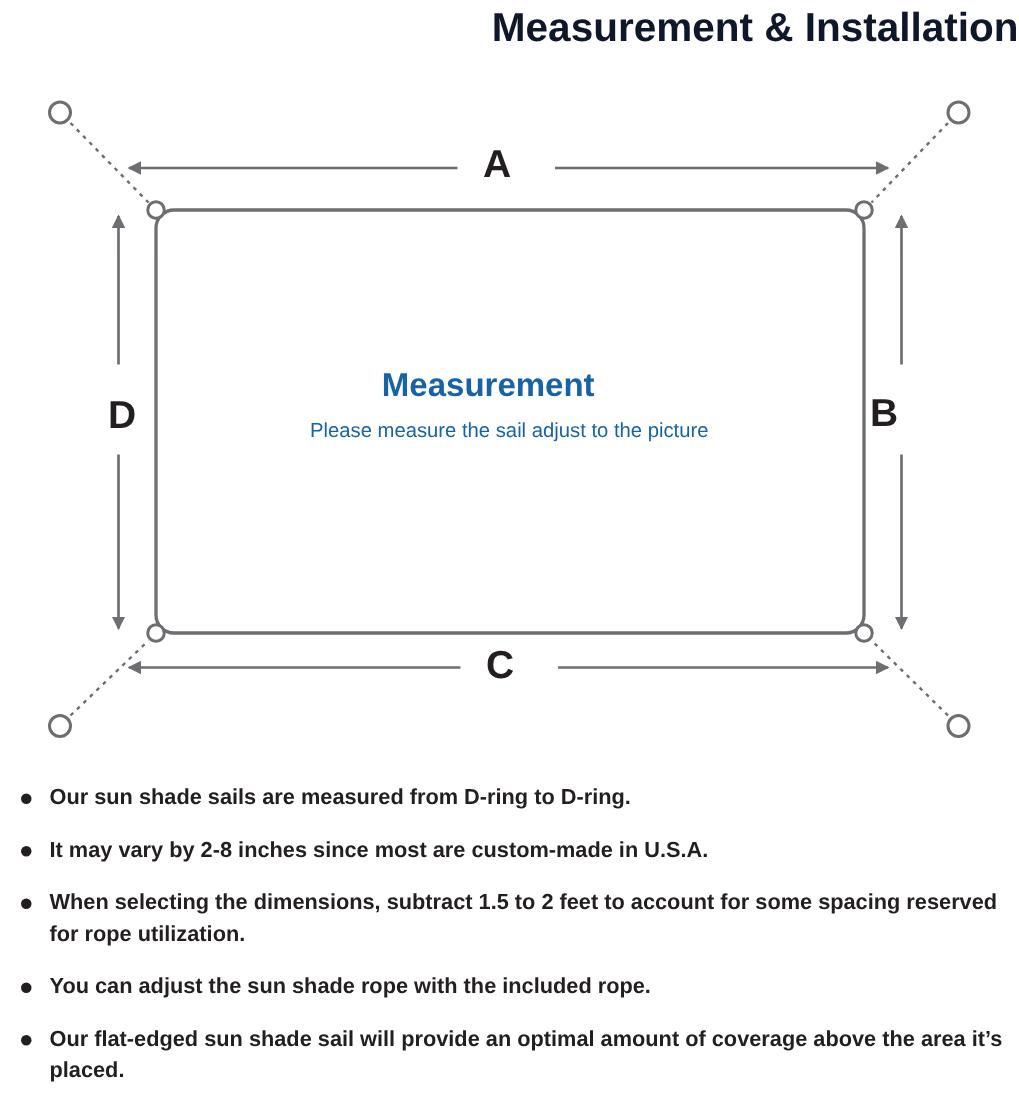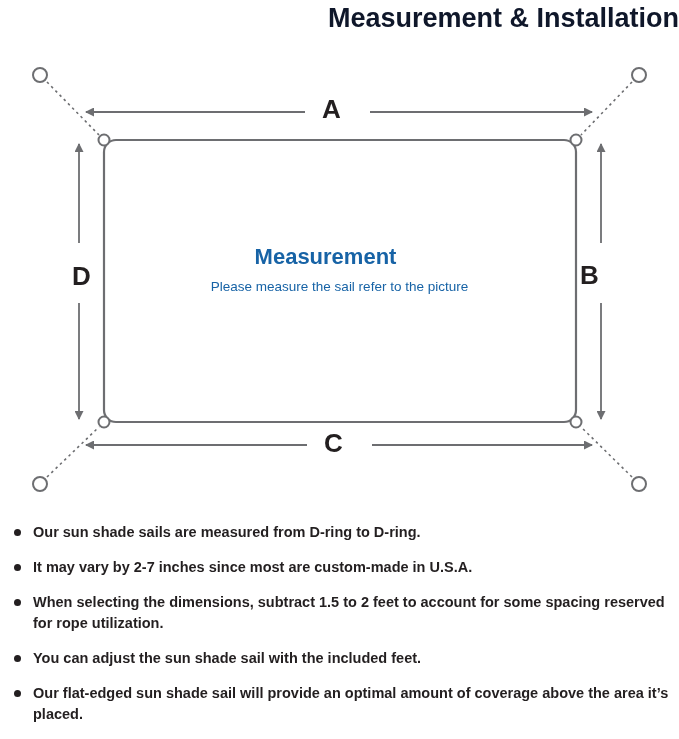--- a/index.html
+++ b/index.html
@@ -149,38 +149,38 @@
       <line x1="601" y1="259" x2="601" y2="375" stroke="#6d6e71" stroke-width="1.8" marker-end="url(#arrowEnd)"></line>
     </svg>
   </div>
 
   <div class="lbl" id="lbl-a">A</div>
   <div class="lbl" id="lbl-b">B</div>
   <div class="lbl" id="lbl-c">C</div>
   <div class="lbl" id="lbl-d">D</div>
 
   <div id="center-title">Measurement</div>
-  <div id="center-sub">Please measure the sail refer to the picture</div>
+  <div id="center-sub">Please measure the sail adjust to the picture</div>
 
   <div id="notes">
     <div class="note">
       <span class="bullet"></span>
       <span>Our sun shade sails are measured from D-ring to D-ring.</span>
     </div>
     <div class="note">
       <span class="bullet"></span>
-      <span>It may vary by 2-7 inches since most are custom-made in U.S.A.</span>
+      <span>It may vary by 2-8 inches since most are custom-made in U.S.A.</span>
     </div>
     <div class="note">
       <span class="bullet"></span>
       <span>When selecting the dimensions, subtract 1.5 to 2 feet to account for some spacing reserved for rope utilization.</span>
     </div>
     <div class="note">
       <span class="bullet"></span>
-      <span>You can adjust the sun shade sail with the included feet.</span>
+      <span>You can adjust the sun shade rope with the included rope.</span>
     </div>
     <div class="note">
       <span class="bullet"></span>
       <span>Our flat-edged sun shade sail will provide an optimal amount of coverage above the area it’s placed.</span>
     </div>
   </div>
 
 </div>
 
 </body></html>

